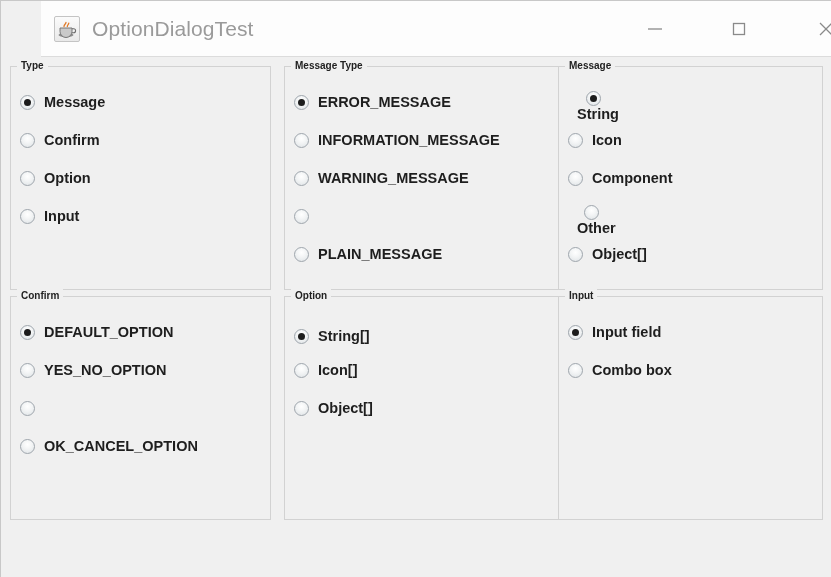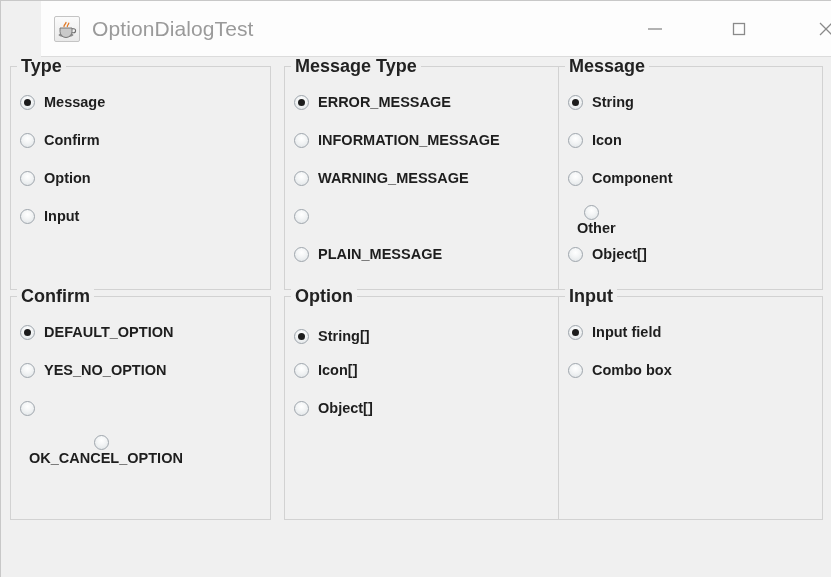--- a/index.html
+++ b/index.html
@@ -83,21 +83,21 @@
     border: 1px solid #d2d2d2;
     background: #f0f0f0;
     box-sizing: border-box;
   }
   .panel-title {
     position: absolute;
     top: -9px;
     left: 6px;
     padding: 0 4px;
     background: #f0f0f0;
-    font-size: 18px;
+    font-size: 10px;
     font-weight: bold;
     color: #222222;
     white-space: nowrap;
     line-height: 16px;
   }
 
   
   .col1 { left: 9px;   width: 261px; }
   .col2 { left: 283px; width: 285px; }
   .col3 { left: 557px; width: 265px; }
@@ -253,21 +253,21 @@
           <div class="radio-row" style="top: 176px;">
             <span class="radio"></span>
             <span class="radio-label">PLAIN_MESSAGE</span>
           </div>
         </div>
     </div>
 
     <div class="panel col3 rowA">
       <div class="panel-title">Message</div>
       <div class="radio-group">
-          <div class="radio-row" style="top: 24px;">
+          <div class="radio-row" style="top: 24px; flex-direction: column;">
             <span class="radio checked"></span>
             <span class="radio-label">String</span>
           </div>
           <div class="radio-row" style="top: 62px;">
             <span class="radio"></span>
             <span class="radio-label">Icon</span>
           </div>
           <div class="radio-row" style="top: 100px;">
             <span class="radio"></span>
             <span class="radio-label">Component</span>
@@ -290,21 +290,21 @@
             <span class="radio checked"></span>
             <span class="radio-label">DEFAULT_OPTION</span>
           </div>
           <div class="radio-row" style="top: 62px;">
             <span class="radio"></span>
             <span class="radio-label">YES_NO_OPTION</span>
           </div>
           <div class="radio-row" style="top: 100px;">
             <span class="radio"></span>
           </div>
-          <div class="radio-row" style="top: 138px; flex-direction: column;">
+          <div class="radio-row" style="top: 138px;">
             <span class="radio"></span>
             <span class="radio-label">OK_CANCEL_OPTION</span>
           </div>
         </div>
     </div>
 
     <div class="panel col2 rowB">
       <div class="panel-title">Option</div>
       <div class="radio-group">
           <div class="radio-row" style="top: 28px;">

